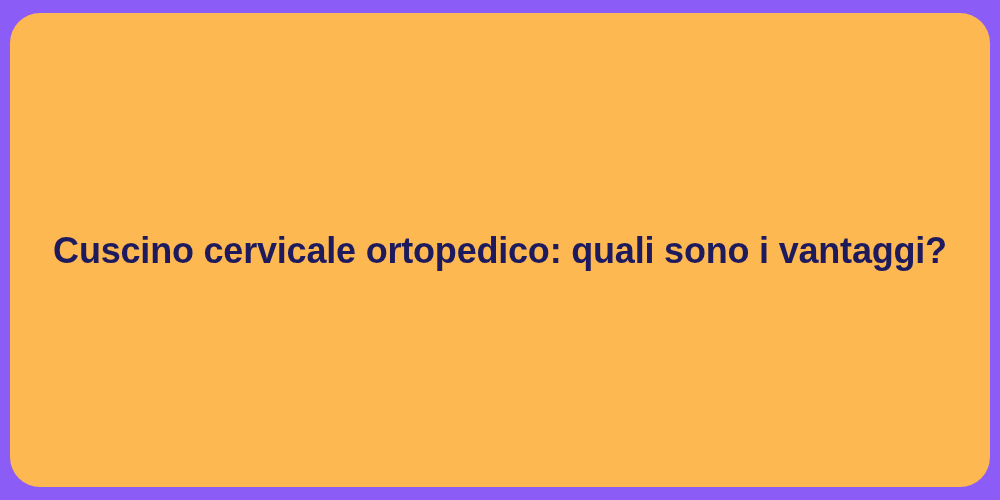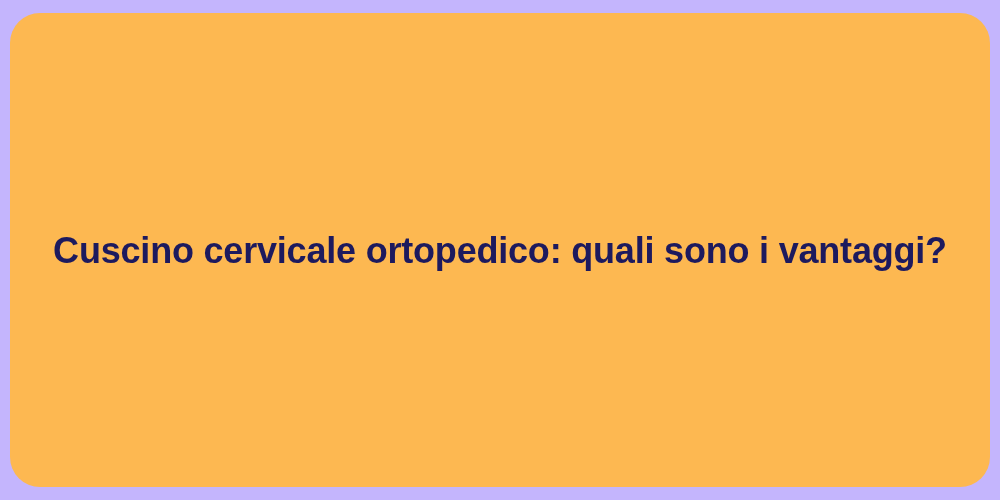--- a/index.html
+++ b/index.html
@@ -12,21 +12,21 @@
     height: 500px;
     background: #1d1a5e;
     font-family: "Liberation Sans", sans-serif;
     overflow: hidden;
   }
 
   .stage {
     position: relative;
     width: 1000px;
     height: 500px;
-    background: #c4b5fd;
+    background: #8b5cf6;
     box-sizing: border-box;
   }
 
   .article-card {
     position: absolute;
     left: 10px;
     top: 13px;
     width: 980px;
     height: 474px;
     background: #fdb851;

